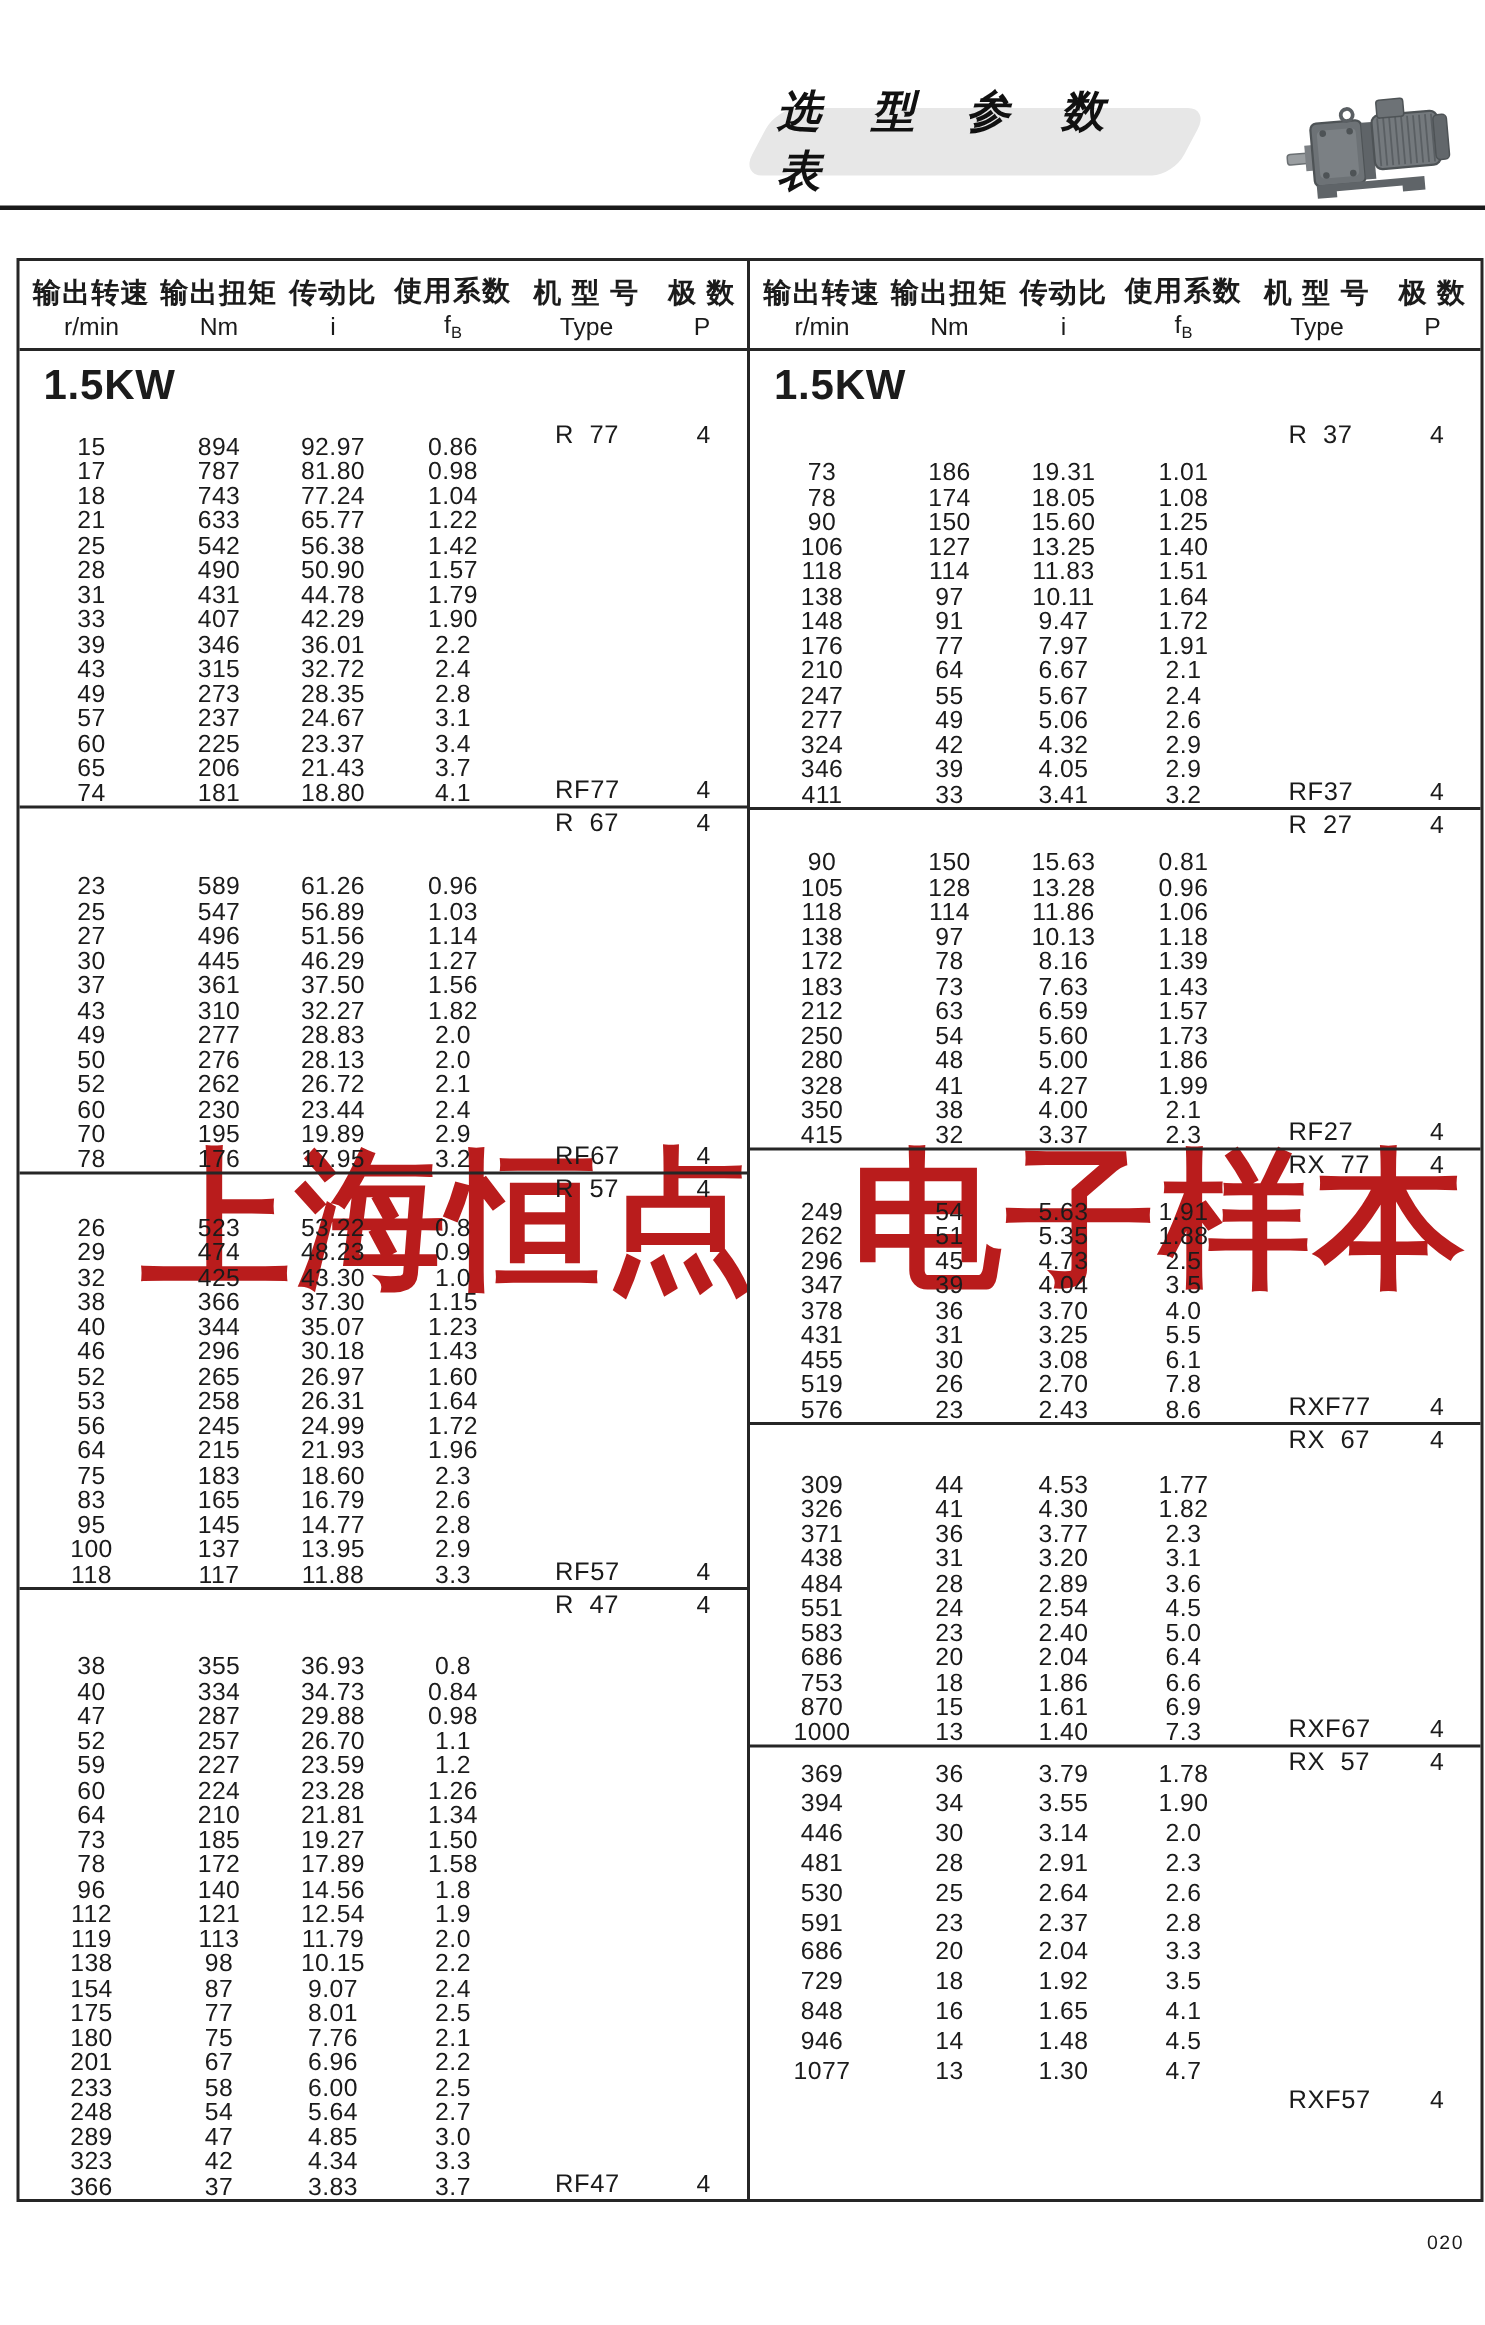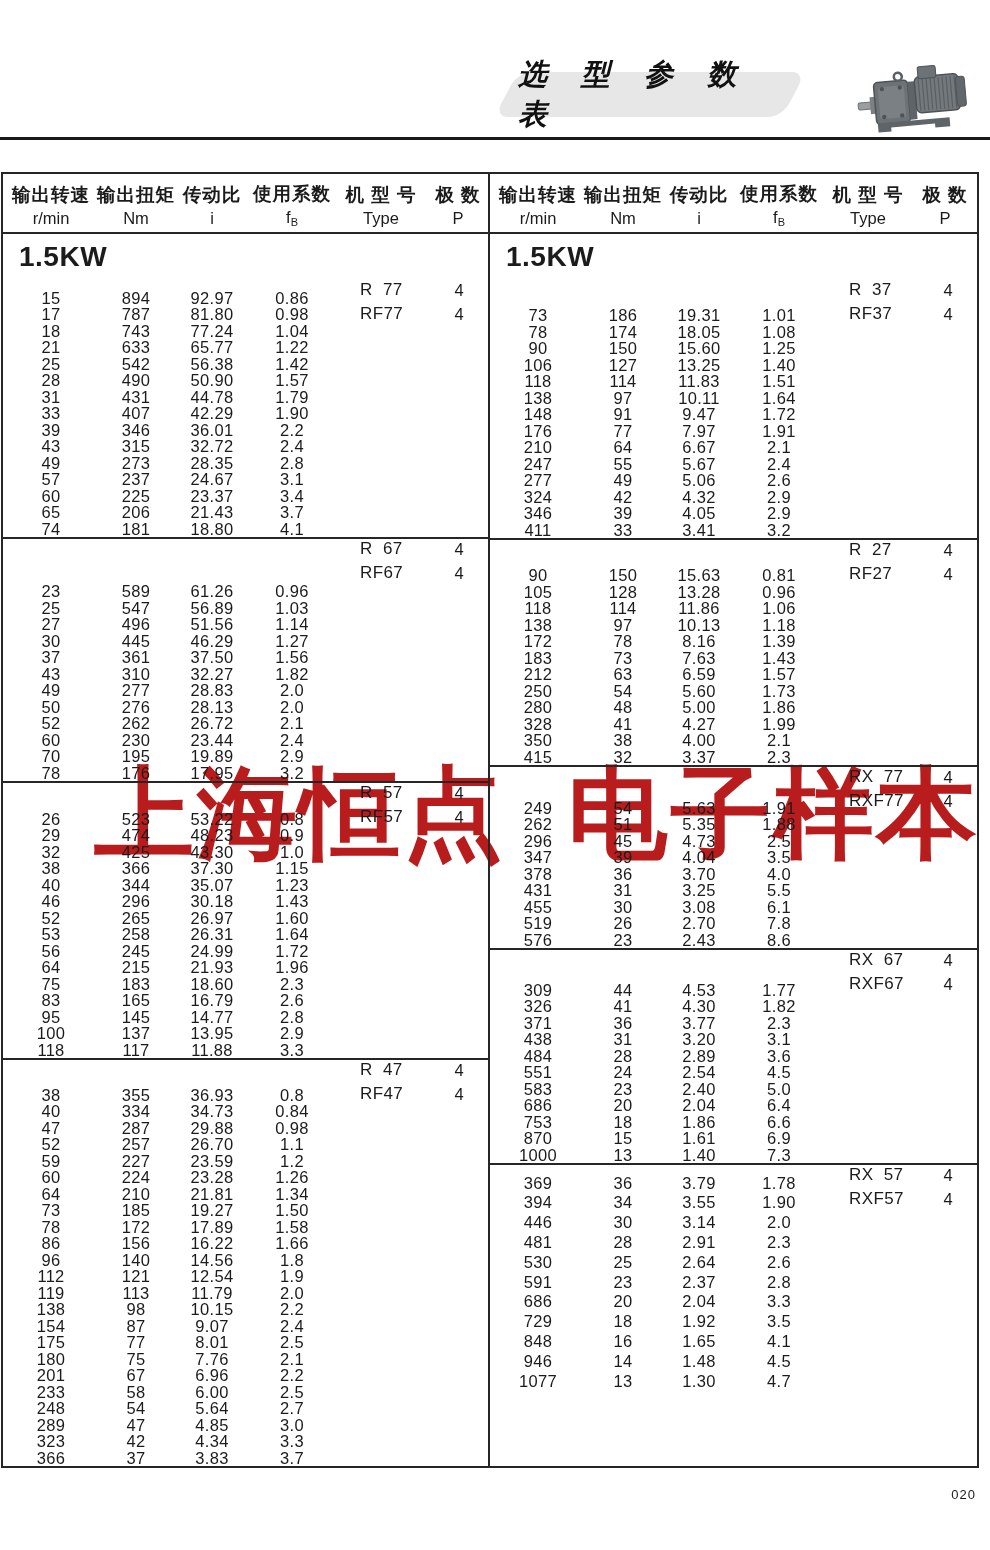--- a/index.html
+++ b/index.html
@@ -20,21 +20,21 @@
   .motor-art { position:absolute; left:856px; top:56px; }
   .top-rule { position:absolute; left:0; top:137px; width:990px; height:3px; background:#1a1a1a; }
   
   .watermark {
     position:absolute; left:94px; top:758px; z-index:0;
     font-size:100px; line-height:1.1; letter-spacing:3px; white-space:pre;
     color:#b91c1c; font-weight:bold;text-align:right;
   }
   
   .sel-table {
-    position:absolute; left:1px; top:172px; width:978px; height:1296px;
+    position:absolute; left:11px; top:172px; width:978px; height:1296px;
     border:2px solid #262626; display:flex; z-index:1; background:transparent;
   }
   .half { width:50%; display:flex; flex-direction:column; position:relative; }
   .half.left { border-right:2px solid #262626; }
   .thead { height:60px; border-bottom:2px solid #262626; display:grid;
            grid-template-columns:96px 74px 78px 82px 96px 58px; }
   .th { display:flex; flex-direction:column; align-items:center; justify-content:center; gap:2px; padding-top:3px; }
   .th-cn { font-size:18.5px; font-weight:bold; letter-spacing:1px; white-space:pre; }
   .th-unit { font-size:16.5px; white-space:pre; }
   .th-unit .subch { font-size:11px; vertical-align:-3px; }
@@ -43,21 +43,21 @@
   .block { position:relative; border-bottom:2px solid #262626; }
   .block.last { border-bottom:none; flex:1; }
   .lb1{height:259px} .lb2{height:244px} .lb3{height:277px}
   .rb1{height:260px} .rb2{height:227px} .rb3{height:183px} .rb4{height:215px}
   .rows { position:absolute; inset:0; display:flex; flex-direction:column; justify-content:flex-end; }
   .rows.rows-top { justify-content:flex-start; padding-top:8px; }
   .rows.rows-top .row { height:19.8px; align-items:center; }
   .row { display:grid; grid-template-columns:96px 74px 78px 82px 96px 58px; }
   .cell { text-align:center; font-size:16.5px; line-height:1; letter-spacing:0.3px; }
   .types { position:absolute; right:0; top:0; bottom:0; width:154px;
-           display:flex; flex-direction:column; justify-content:flex-start; gap:4px; }
+           display:flex; flex-direction:column; justify-content:space-between; gap:4px; }
   .types.lift { padding-bottom:56px; }
   .type-line { display:grid; grid-template-columns:96px 58px; align-items:center; }
   .tname { padding-left:26px; font-size:17px; white-space:pre; letter-spacing:0.4px; }
   .tpole { text-align:center; font-size:16.5px; }
   .page-num { position:absolute; right:14px; top:1487px; font-size:13px; letter-spacing:1px; }
 </style>
 </head>
 <body>
 
 <div class="page">
@@ -470,26 +470,20 @@
               <span class="cell">19.27</span>
               <span class="cell">1.50</span>
             </div>
             <div class="row">
               <span class="cell">78</span>
               <span class="cell">172</span>
               <span class="cell">17.89</span>
               <span class="cell">1.58</span>
             </div>
             <div class="row">
-              <span class="cell">86</span>
-              <span class="cell">156</span>
-              <span class="cell">16.22</span>
-              <span class="cell">1.66</span>
-            </div>
-            <div class="row">
               <span class="cell">96</span>
               <span class="cell">140</span>
               <span class="cell">14.56</span>
               <span class="cell">1.8</span>
             </div>
             <div class="row">
               <span class="cell">112</span>
               <span class="cell">121</span>
               <span class="cell">12.54</span>
               <span class="cell">1.9</span>

